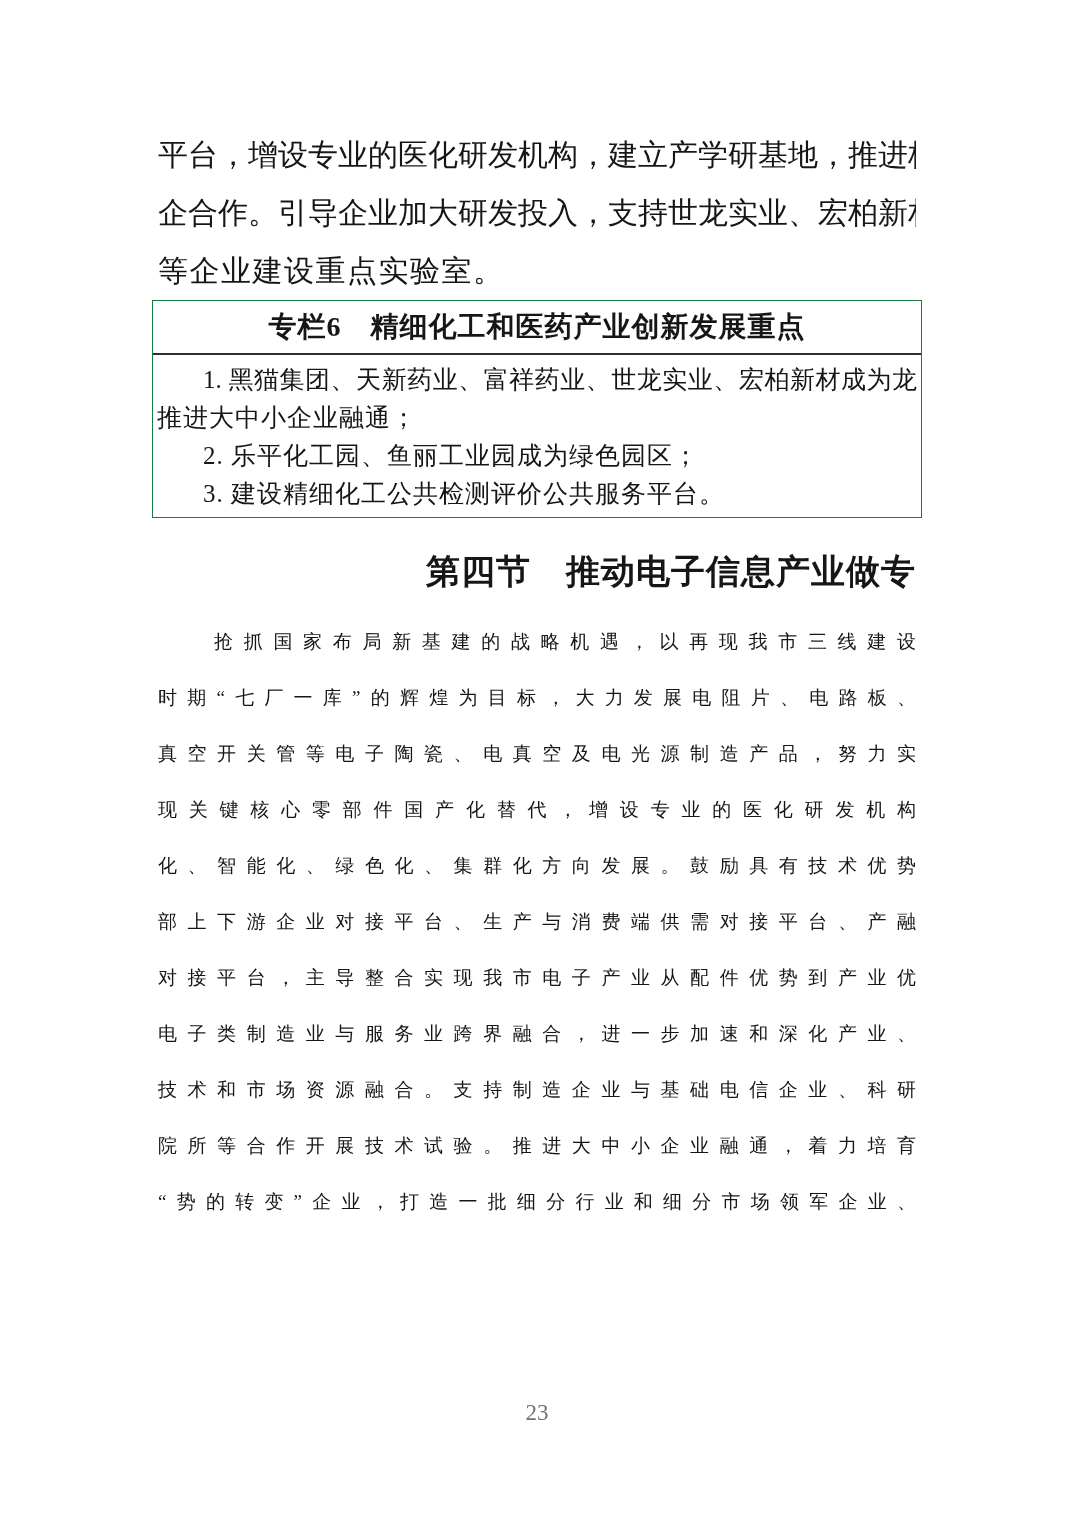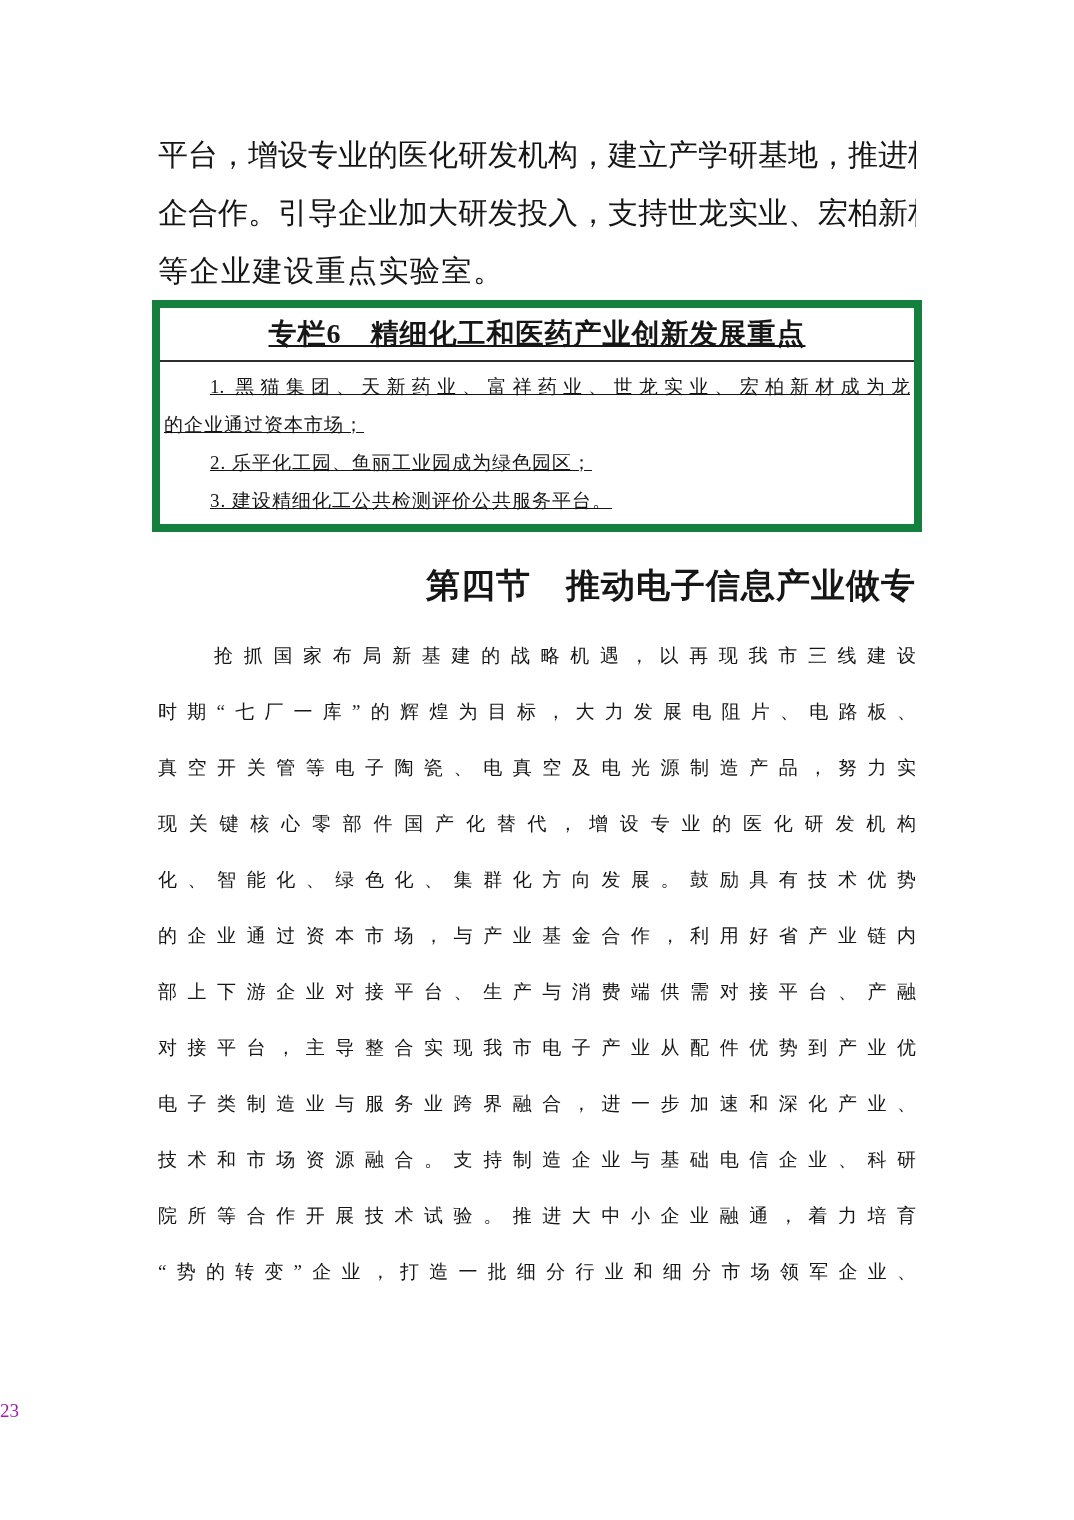--- a/index.html
+++ b/index.html
@@ -27,37 +27,36 @@
     text-align: justify;
     text-align-last: justify;
   }
   .intro .line:last-child {
     text-align-last: left;
     letter-spacing: 1.5px;
   }
   
   .callout {
     margin: 0 -6px;
-    border: 8px solid #15803d;
-    text-decoration: underline;
+    border: 1px solid #15803d;
   }
   .callout-title {
     font-size: 28px;
     font-weight: bold;
     line-height: 30px;
     padding: 11px 0;
     text-align: center;
     letter-spacing: 1px;
     border-bottom: 2px solid #2e2e2e;
   }
   .callout-body {
     padding: 6px 4px 4px 4px;
   }
   .callout-body .box-line {
-    font-size: 19px;
+    font-size: 25px;
     line-height: 38px;
     letter-spacing: 1px;
     white-space: nowrap;
     overflow: hidden;
     text-align: left;
   }
   .callout-body .box-line:nth-child(1) {
     text-indent: 46px;
     text-align: justify;
     text-align-last: justify;
@@ -91,55 +90,54 @@
   }
   .main-para .line:first-child {
     text-indent: 56px;
   }
   
   .page-number {
     position: absolute;
     left: 0;
     right: 0;
     top: 1400px;
-    text-align: left;
-    font-size: 19px;
-    color: #a21caf;
+    text-align: center;
+    font-size: 23px;
+    color: #737373;
   }
 </style>
 </head>
 <body>
 
 <div class="page">
 
   <div class="intro">
       <div class="line">平台，增设专业的医化研发机构，建立产学研基地，推进校</div>
       <div class="line">企合作。引导企业加大研发投入，支持世龙实业、宏柏新材</div>
       <div class="line">等企业建设重点实验室。</div>
     </div>
 
   <div class="callout">
     <div class="callout-title">专栏6　精细化工和医药产业创新发展重点</div>
     <div class="callout-body">
         <div class="box-line">1. 黑猫集团、天新药业、富祥药业、世龙实业、宏柏新材成为龙</div>
-        <div class="box-line">的企业通过资本市场；</div>
+        <div class="box-line">推进大中小企业融通；</div>
         <div class="box-line">2. 乐平化工园、鱼丽工业园成为绿色园区；</div>
         <div class="box-line">3. 建设精细化工公共检测评价公共服务平台。</div>
       </div>
   </div>
 
   <div class="section-heading">第四节　推动电子信息产业做专</div>
 
   <div class="main-para">
       <div class="line">抢抓国家布局新基建的战略机遇，以再现我市三线建设</div>
       <div class="line">时期“七厂一库”的辉煌为目标，大力发展电阻片、电路板、</div>
       <div class="line">真空开关管等电子陶瓷、电真空及电光源制造产品，努力实</div>
       <div class="line">现关键核心零部件国产化替代，增设专业的医化研发机构</div>
       <div class="line">化、智能化、绿色化、集群化方向发展。鼓励具有技术优势</div>
-      <div class="line">的企业通过资本市场，与产业基金合作，利用好省产业链内</div>
       <div class="line">部上下游企业对接平台、生产与消费端供需对接平台、产融</div>
       <div class="line">对接平台，主导整合实现我市电子产业从配件优势到产业优</div>
       <div class="line">电子类制造业与服务业跨界融合，进一步加速和深化产业、</div>
       <div class="line">技术和市场资源融合。支持制造企业与基础电信企业、科研</div>
       <div class="line">院所等合作开展技术试验。推进大中小企业融通，着力培育</div>
       <div class="line">“势的转变”企业，打造一批细分行业和细分市场领军企业、</div>
     </div>
 
   <div class="page-number">23</div>
 

